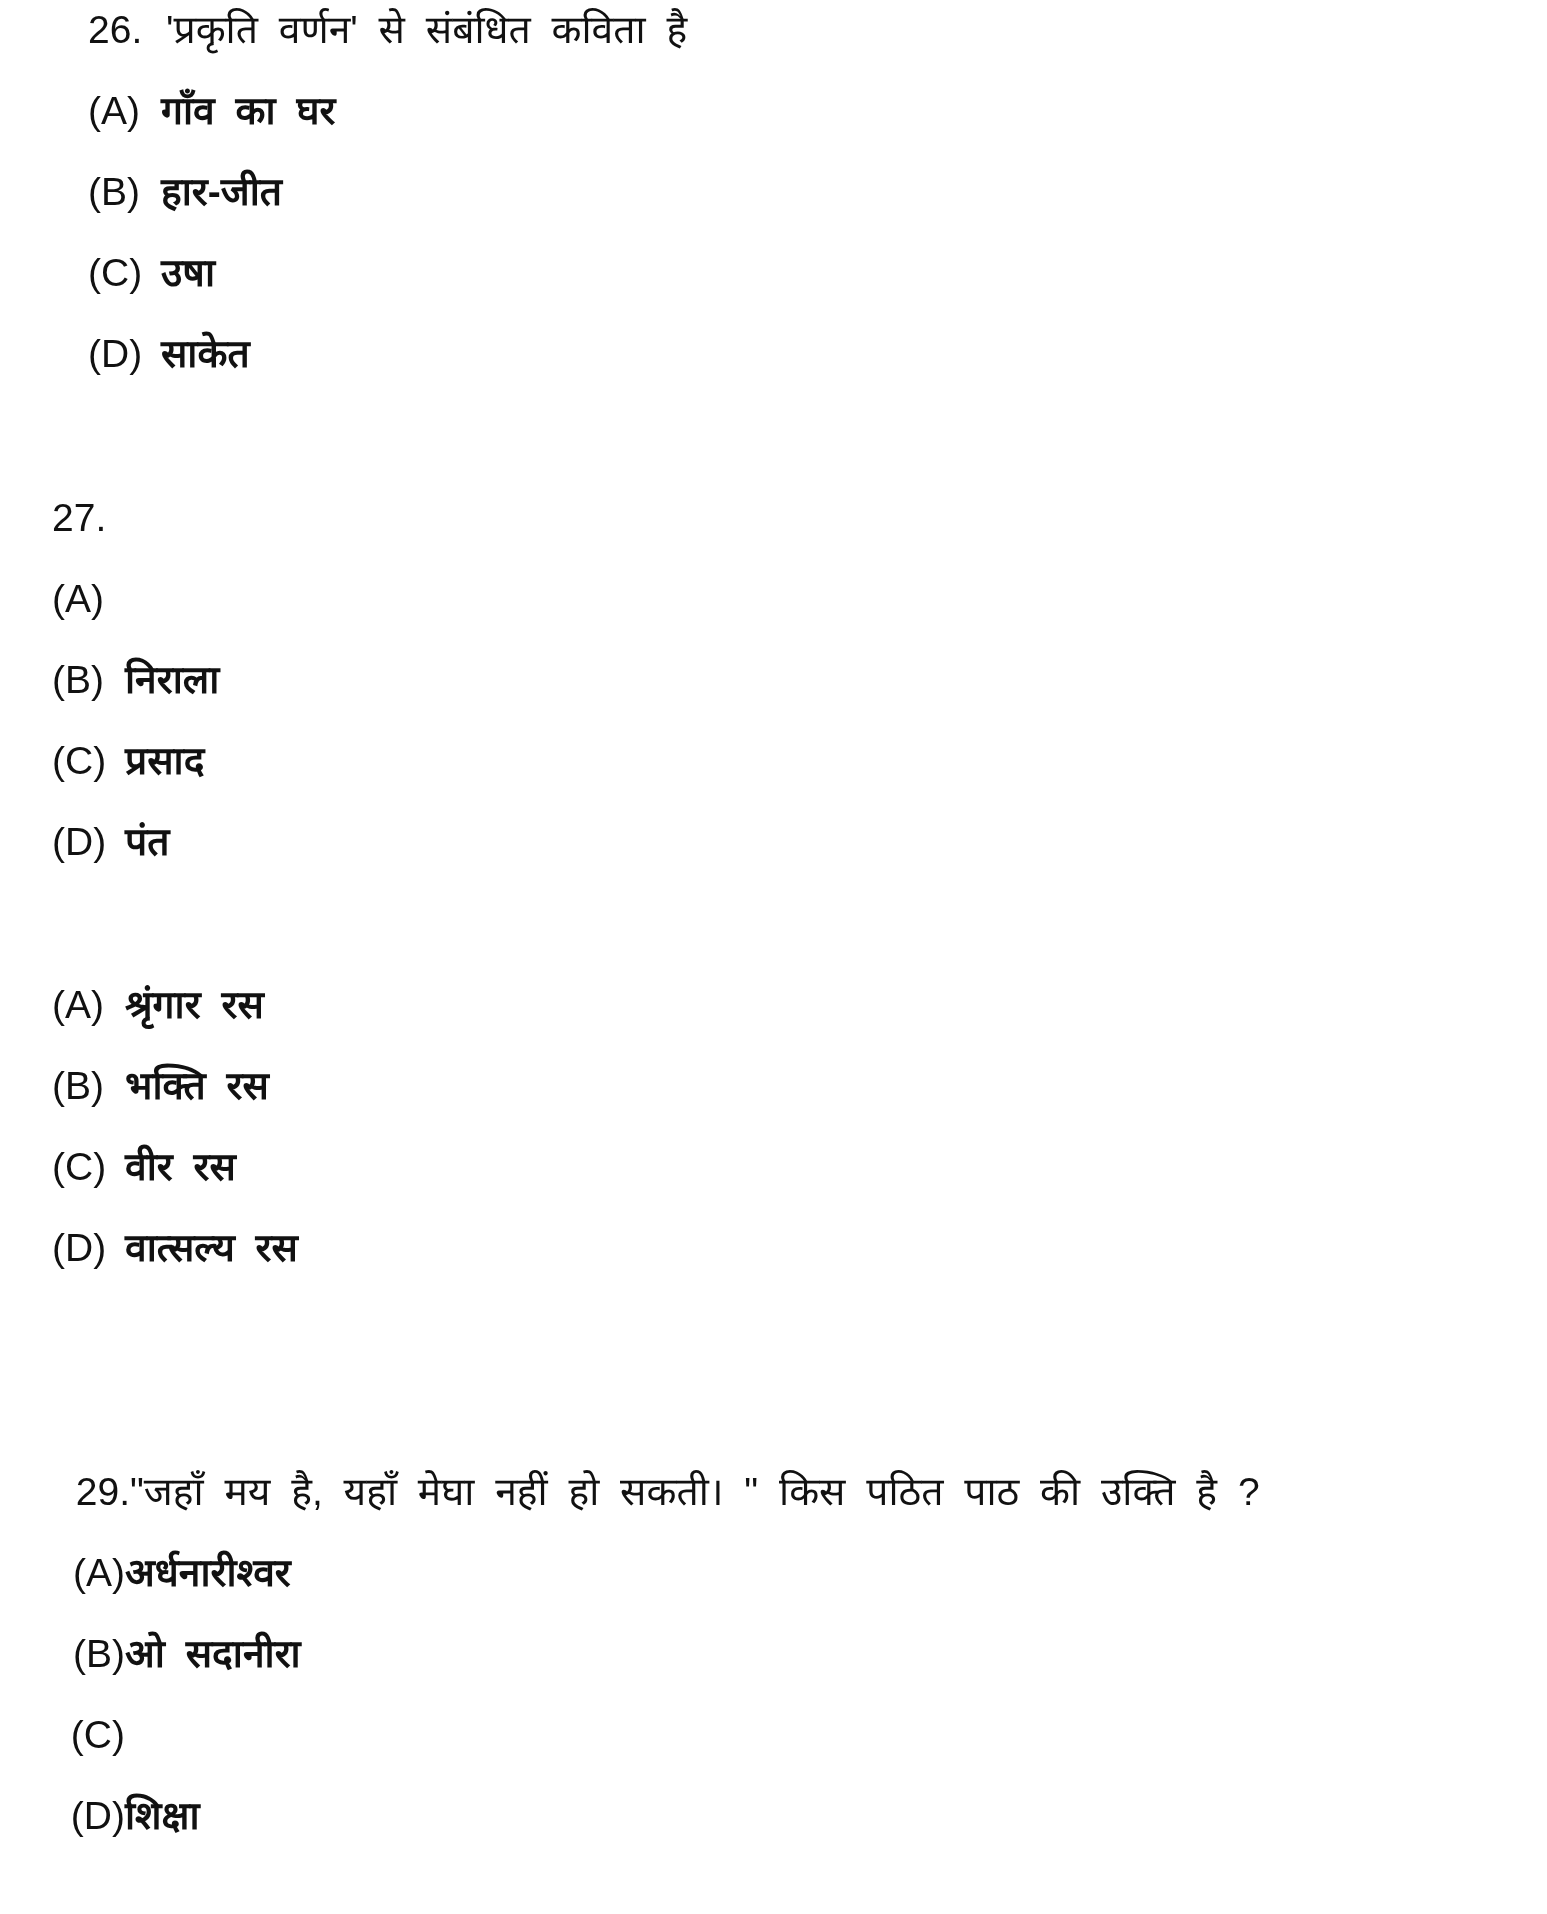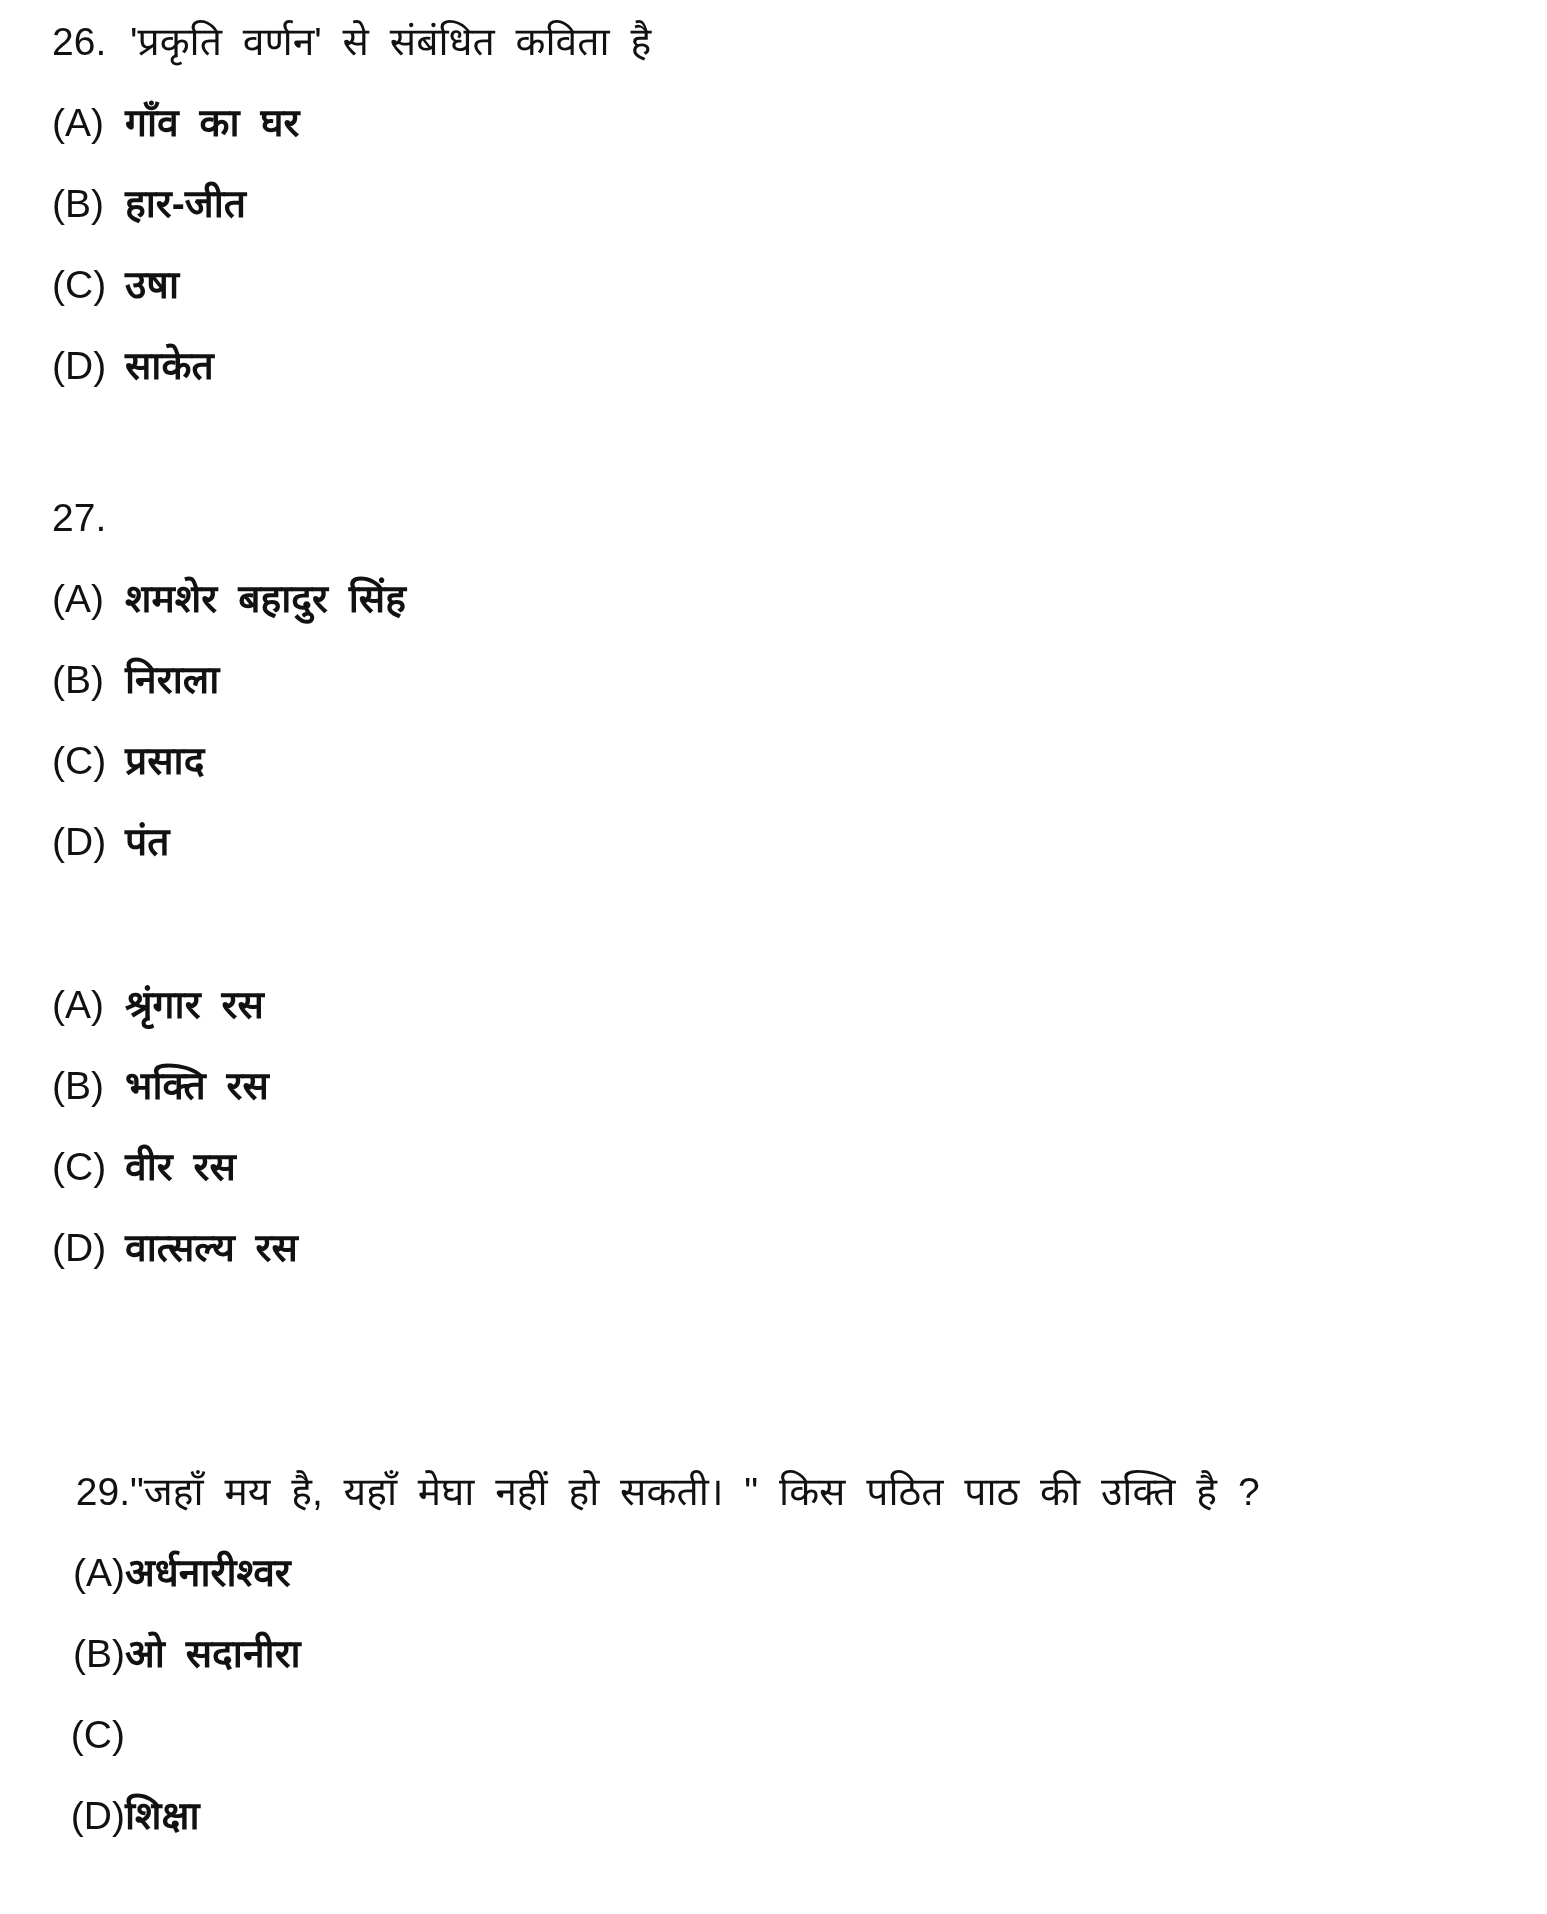--- a/index.html
+++ b/index.html
@@ -53,21 +53,21 @@
     display: inline-block;
     word-spacing: 10px;
     font-weight: bold;
   }
 </style>
 </head>
 <body>
 
 <div class="page">
 
-  <div class="question" style="top: 14px;">
+  <div class="question" style="top: 2px; margin-left: 36px;">
     <div class="line">
       <span class="q-number">26.</span>
       <span class="q-text">'प्रकृति वर्णन' से संबंधित कविता है</span>
     </div>
     <div class="line">
       <span class="opt-label">(A)</span>
       <span class="opt-text">गाँव का घर</span>
     </div>
     <div class="line">
       <span class="opt-label">(B)</span>
@@ -82,21 +82,20 @@
       <span class="opt-text">साकेत</span>
     </div>
   </div>
 
   <div class="question" style="top: 490px;">
     <div class="line">
       <span class="q-number">27.</span>
     </div>
     <div class="line">
       <span class="opt-label">(A)</span>
-      <span class="opt-text">शमशेर बहादुर सिंह</span>
     </div>
     <div class="line">
       <span class="opt-label">(B)</span>
       <span class="opt-text">निराला</span>
     </div>
     <div class="line">
       <span class="opt-label">(C)</span>
       <span class="opt-text">प्रसाद</span>
     </div>
     <div class="line">

